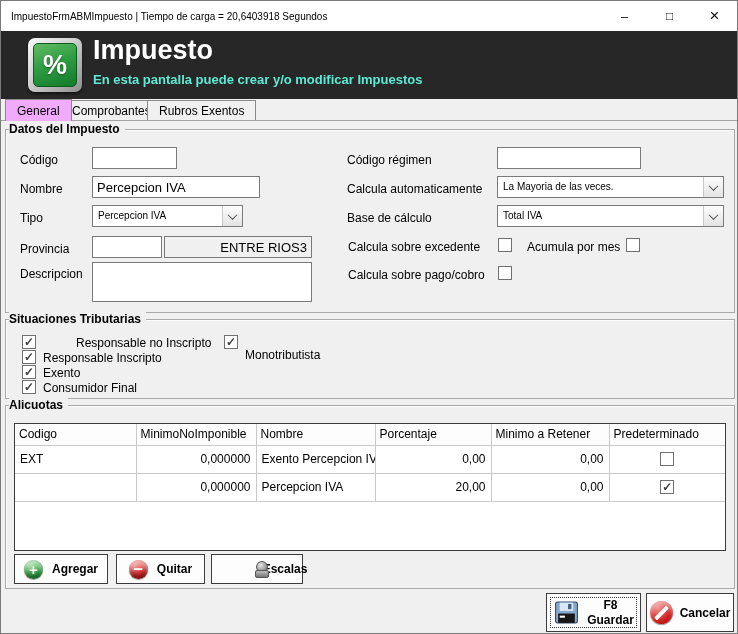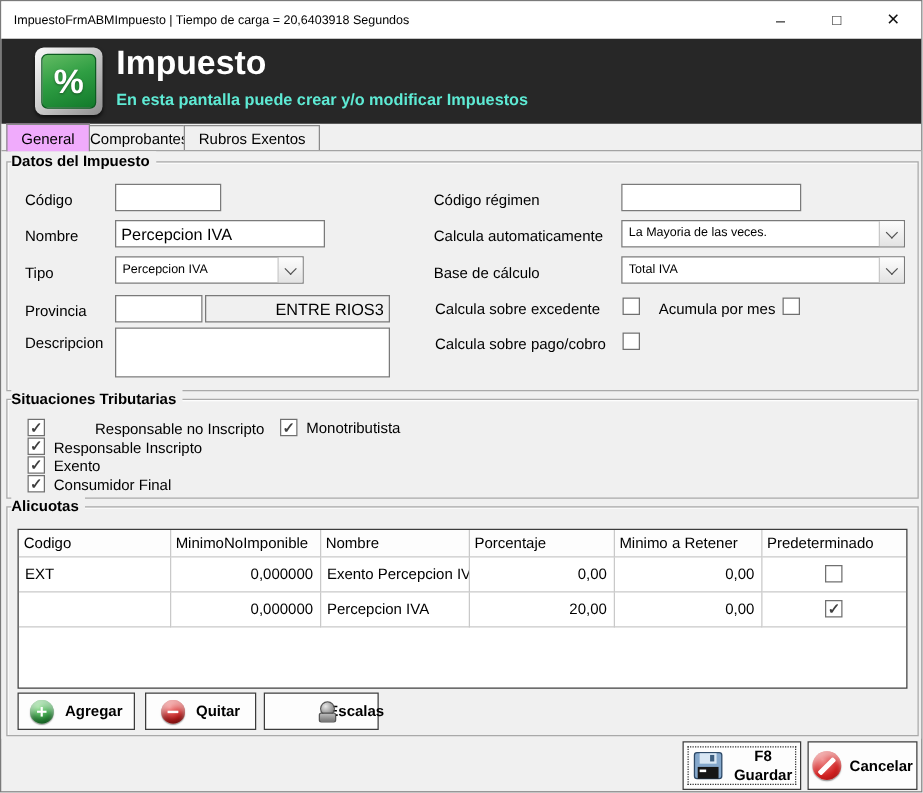--- a/index.html
+++ b/index.html
@@ -184,21 +184,21 @@
     <div class="legend">Situaciones Tributarias</div>
 
     <span class="checkbox checked" style="left:16px;top:15px;">
         <i class="mark">✓</i>
       </span>
     <div class="lbl" style="left:37px;top:16px;margin-left:33px;">Responsable no Inscripto</div>
 
     <span class="checkbox checked" style="left:218px;top:15px;">
         <i class="mark">✓</i>
       </span>
-    <div class="lbl" style="left:239px;top:15px;text-align:center;">Monotributista</div>
+    <div class="lbl" style="left:239px;top:28px;text-align:center;">Monotributista</div>
 
     <span class="checkbox checked" style="left:16px;top:30px;">
         <i class="mark">✓</i>
       </span>
     <div class="lbl" style="left:37px;top:31px;">Responsable Inscripto</div>
 
     <span class="checkbox checked" style="left:16px;top:45px;">
         <i class="mark">✓</i>
       </span>
     <div class="lbl" style="left:37px;top:46px;">Exento</div>

